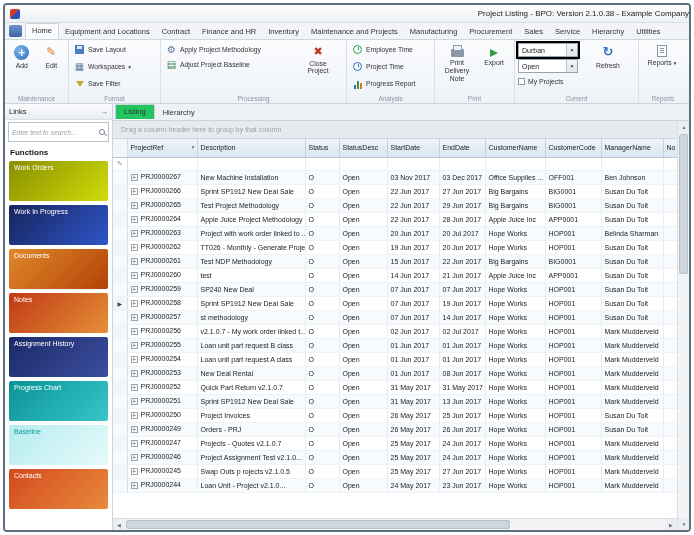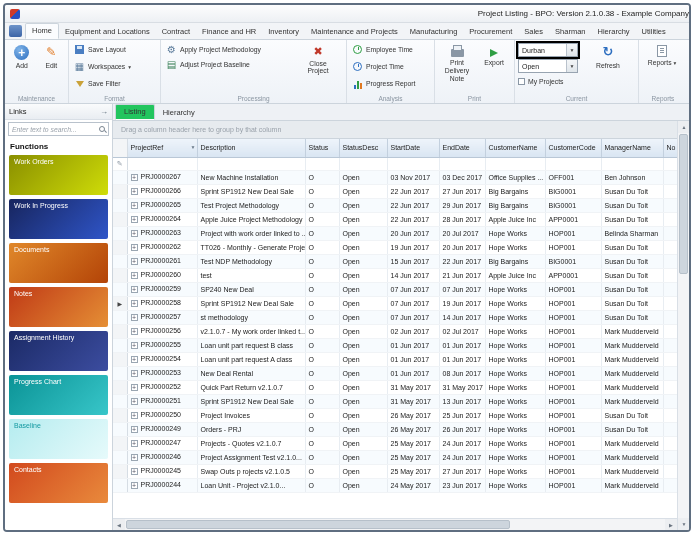--- a/index.html
+++ b/index.html
@@ -61,21 +61,21 @@
   .cbrow { display: flex; align-items: center; gap: 3px; font-size: 6.8px; color: #333; height: 13px; }
   .cb { width: 7px; height: 7px; border: 1px solid #8a97a5; background: #fff; }
 
   
   .bodyrow { flex: 1; display: flex; min-height: 0; }
 
   
   .sidebar { width: 108px; flex: 0 0 108px; border-right: 1px solid #ccd4dc; display: flex; flex-direction: column; background: #fff; }
   .links-header { height: 16px; flex: 0 0 16px; display: flex; align-items: center; justify-content: space-between; padding: 0 4px; font-size: 7.5px; color: #222; background: linear-gradient(#fafbfc, #e9edf2); border-bottom: 1px solid #d9dfe6; }
   .links-collapse { font-size: 8px; color: #5a6b7a; }
-  .searchbox { margin: 2px 3px; height: 14px; border: 1px solid #b9c2cc; background: #fff; display: flex; align-items: center; padding: 0 3px; }
+  .searchbox { margin: 2px 3px; height: 20px; border: 1px solid #b9c2cc; background: #fff; display: flex; align-items: center; padding: 0 3px; }
   .searchbox input { flex: 1; border: none; outline: none; font-size: 6.8px; font-style: italic; color: #555; width: 100%; font-family: inherit; background: transparent; }
   .searchbox input::placeholder { color: #9aa2ab; font-style: italic; }
   .mag { width: 6px; height: 6px; border: 1px solid #7a8591; border-radius: 50%; position: relative; flex: 0 0 6px; }
   .mag::after { content: ""; position: absolute; width: 3px; height: 1px; background: #7a8591; transform: rotate(45deg); right: -3px; bottom: -1px; }
   .functions-title { font-size: 8px; font-weight: bold; color: #111; padding: 4px 5px 2px; }
   .tiles { padding: 2px 4px; display: flex; flex-direction: column; gap: 4px; overflow: hidden; }
   .tile { height: 40px; flex: 0 0 40px; border-radius: 2px; font-size: 7px; padding: 3px 5px; cursor: default; }
 
   
   .main { flex: 1; display: flex; flex-direction: column; min-width: 0; background: #fff; }
@@ -126,21 +126,21 @@
     <span class="rtab-appbtn"></span>
   <div class="rtab active">Home</div>
       <div class="rtab">Equipment and Locations</div>
       <div class="rtab">Contract</div>
       <div class="rtab">Finance and HR</div>
       <div class="rtab">Inventory</div>
       <div class="rtab">Maintenance and Projects</div>
       <div class="rtab">Manufacturing</div>
       <div class="rtab">Procurement</div>
       <div class="rtab">Sales</div>
-      <div class="rtab">Sharman</div>
+      <div class="rtab">Service</div>
       <div class="rtab">Hierarchy</div>
       <div class="rtab">Utilities</div>
     </div>
 
   <div class="ribbon">
 
     <div class="rgroup" style="width:64px">
       <div class="rg-content">
         <div class="btn-lg" style="width:28px">
           <span class="ic ic-add">+</span>

